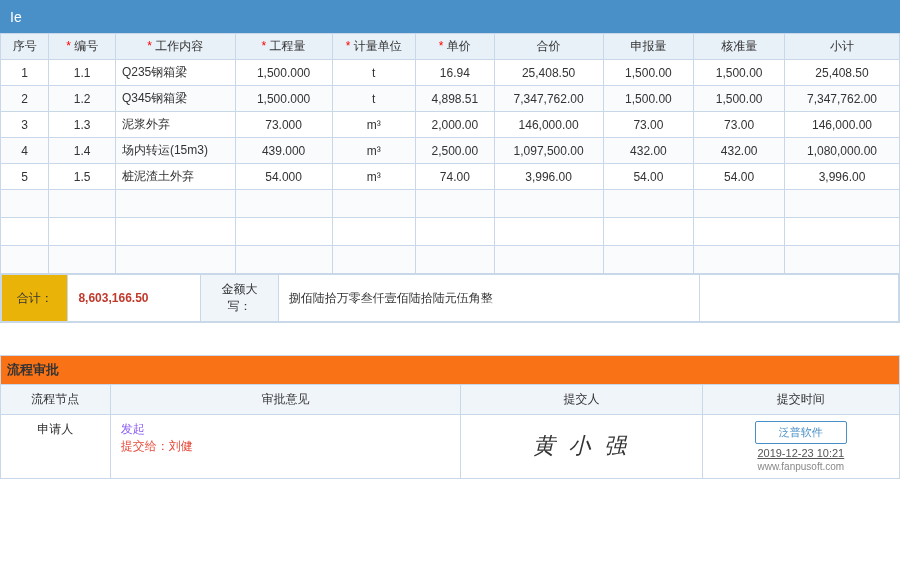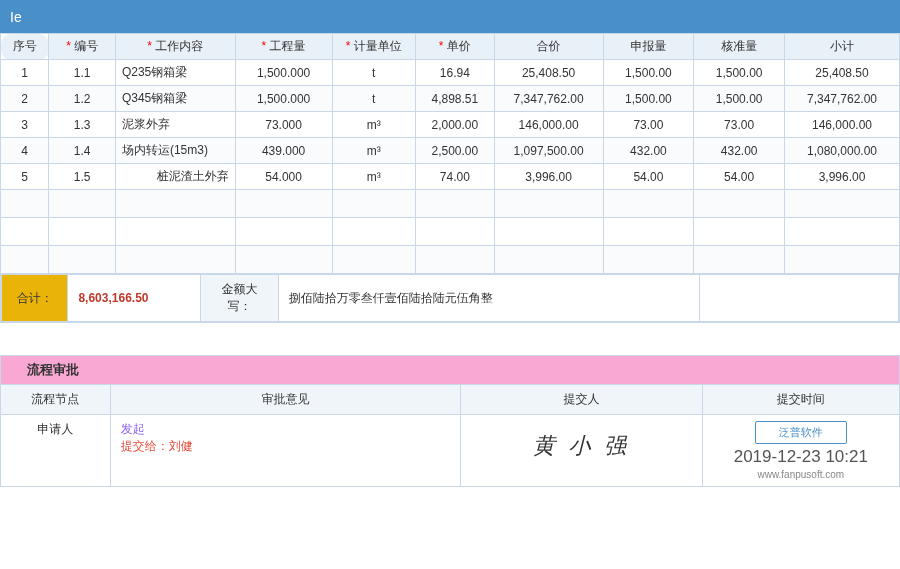--- a/index.html
+++ b/index.html
@@ -72,24 +72,24 @@
       text-align: center;
       width: 70px;
     }
     .amount-value {
       background: #fff;
     }
     .workflow-section {
       margin-top: 0;
     }
     .workflow-title {
-      background: #f9a8d4;
+      background: #f97316;
       border: 1px solid #c8d8e8;
       border-bottom: none;
-      padding: 5px 26px;
+      padding: 5px 6px;
       font-size: 13px;
       font-weight: bold;
       color: #333;
       margin-top: 32px;
     }
     .workflow-table {
       width: 100%;
       border-collapse: collapse;
     }
     .workflow-table th, .workflow-table td {
@@ -145,21 +145,21 @@
       text-align: center;
       border: 1px solid #4a90c8;
       padding: 3px 23px;
       border-radius: 2px;
     }
     .watermark-url {
       color: #888;
       font-size: 10px;
       margin-top: 2px;
     }
-    .col-seq { width: 40px; border-radius: 10px; }
+    .col-seq { width: 40px; }
     .col-code { width: 55px; }
     .col-content { width: 95px; }
     .col-qty { width: 80px; }
     .col-unit { width: 65px; }
     .col-price { width: 65px; }
     .col-total { width: 90px; margin-top: 48px; }
     .col-declared { width: 75px; }
     .col-approved { width: 75px; }
     .col-subtotal { width: 95px; }
   </style>
@@ -230,21 +230,21 @@
         <td>m³</td>
         <td>2,500.00</td>
         <td>1,097,500.00</td>
         <td>432.00</td>
         <td>432.00</td>
         <td>1,080,000.00</td>
       </tr>
       <tr>
         <td>5</td>
         <td>1.5</td>
-        <td style="text-align: right;">桩泥渣土外弃</td>
+        <td style="text-align: left;">桩泥渣土外弃</td>
         <td>54.000</td>
         <td>m³</td>
         <td>74.00</td>
         <td>3,996.00</td>
         <td>54.00</td>
         <td>54.00</td>
         <td>3,996.00</td>
       </tr>
       <tr class="empty-rows">
         <td>&nbsp;</td>
@@ -316,20 +316,20 @@
           <td style="text-align: left;">
             <span class="start-text">发起</span>
             <span class="submit-text">提交给：刘健</span>
           </td>
           <td>
             <div class="signature-area">黄 小 强</div>
           </td>
           <td>
     <div class="watermark-area">
       <div class="watermark-logo">泛普软件</div>
-      <div style="font-size:17px; color:#555; margin-top:3px;">2019-12-23 10:21</div>
+      <div style="font-size:11px; color:#555; margin-top:3px;text-decoration:underline;">2019-12-23 10:21</div>
       <div class="watermark-url">www.fanpusoft.com</div>
     </div>
           </td>
         </tr>
       </tbody>
   </table>
 </div>
 
 </body></html>

